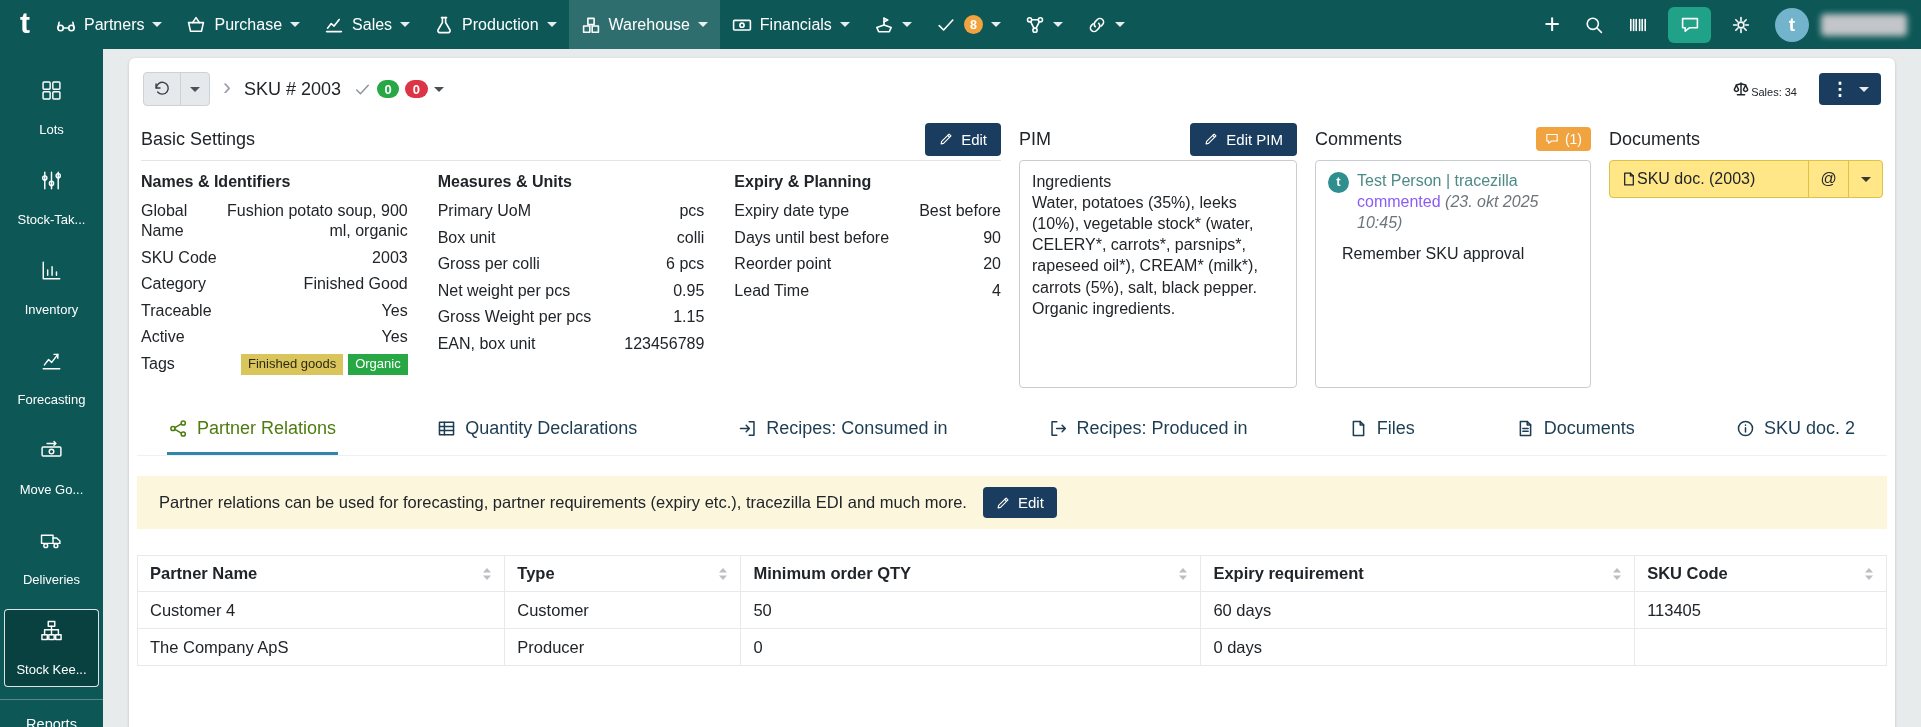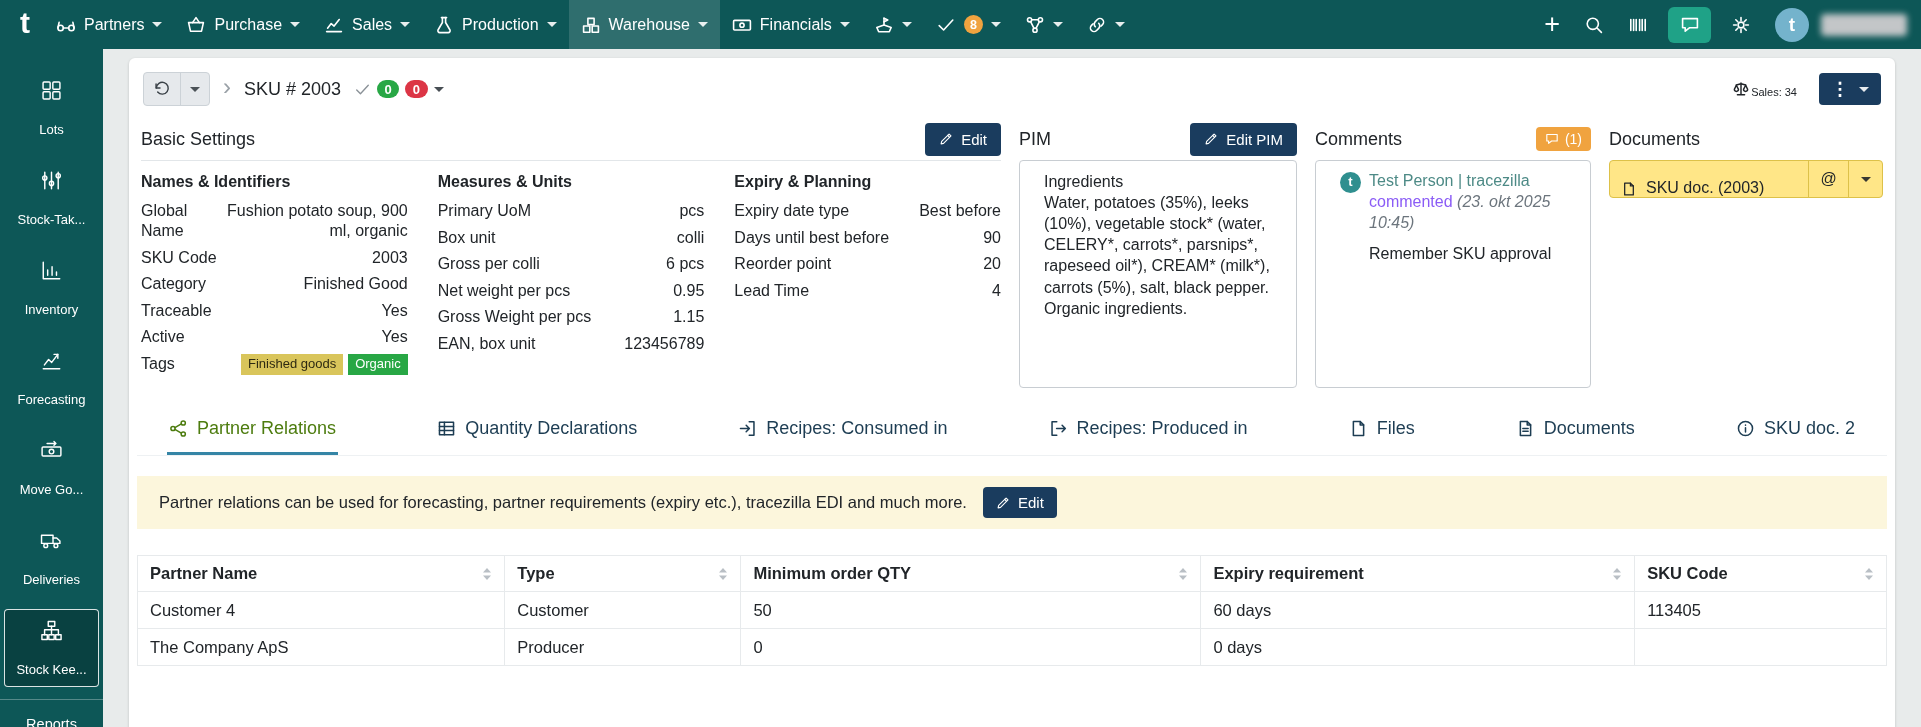--- a/index.html
+++ b/index.html
@@ -62,30 +62,30 @@
   .basic-divider{border-top:1px solid #e2e6e9;margin:0 0 12px}
   .bs-cols{display:flex;gap:30px}
   .bs-col{flex:1;min-width:0}
   .bs-col h4{font-size:16px;font-weight:700;margin-bottom:10px}
   .kv{display:flex;justify-content:space-between;gap:10px;font-size:16px;margin-bottom:6.5px;line-height:1.25}
   .kv .v{text-align:right}
   .tags-wrap{display:flex;gap:5px;justify-content:flex-end;flex-wrap:wrap}
   .tag{font-size:13px;border-radius:0;padding:2.5px 7px;white-space:nowrap}
   .tag.khaki{background:#d9c55b;color:#2e2a12}
   .tag.green{background:#28a745;color:#fff}
-  .boxed{border:1px solid #c8cdd2;border-radius:4px;padding:10px 24px;font-size:16px;line-height:1.32;min-height:228px}
+  .boxed{border:1px solid #c8cdd2;border-radius:4px;padding:10px 12px;font-size:16px;line-height:1.32;min-height:228px}
   .badge-comments{background:#f0a33f;color:#fff;border-radius:4px;padding:4px 9px;font-size:14px;display:inline-flex;align-items:center;gap:6px;cursor:pointer}
   .comment-head{display:flex;gap:8px;font-size:16px;line-height:1.3}
   .comment-avatar{width:21px;height:21px;border-radius:50%;background:#2f8f8f;color:#fff;font-size:13px;font-weight:700;display:flex;align-items:center;justify-content:center;flex:none;margin-top:1px}
   .comment-author{color:#4d8a86;cursor:pointer}
   .comment-meta{color:#8b5cf6}
   .comment-ts{font-style:italic;color:#6c757d}
-  .comment-text{margin:10px 0 0 29px;font-size:16px}
+  .comment-text{margin:10px 0 0 14px;font-size:16px}
   .doc-btn{display:flex;align-items:center;height:38px;background:#ffe687;border:1px solid #ddc149;border-radius:4px;color:#212529;font-size:16px;overflow:hidden}
-  .doc-main{display:flex;align-items:flex-end;gap:9px;padding:0 11px;flex:1;height:100%;cursor:pointer;white-space:nowrap}
+  .doc-main{display:flex;align-items:center;padding:0 11px;flex:1;height:100%;cursor:pointer;white-space:nowrap}
   .doc-seg{display:flex;align-items:center;justify-content:center;height:100%;border-left:1px solid #ddc149;cursor:pointer}
   .doc-at{width:40px;font-size:16px}
   .doc-caret{width:34px}
 
   
   .tabs{display:flex;justify-content:space-between;align-items:flex-end;margin-top:20px;padding:0 30px;border-bottom:1px solid #eef1f3}
   .tab{display:flex;align-items:center;gap:9px;font-size:18px;color:#1d3d53;padding:10px 2px 13px;border-bottom:3px solid transparent;cursor:pointer;white-space:nowrap}
   .tab .ic{width:19px;height:19px}
   .tab.active{color:#4d7c0f;border-bottom-color:#3585a6}
 

